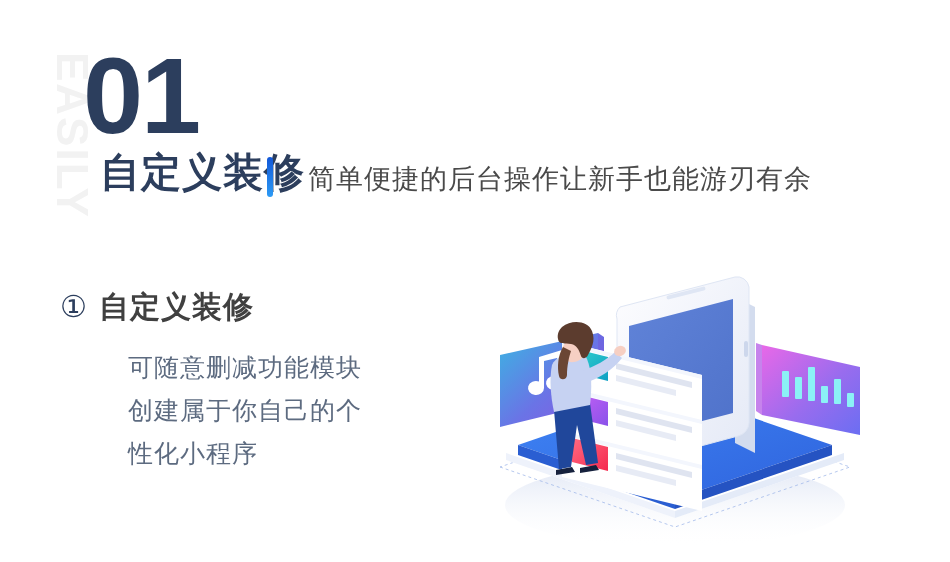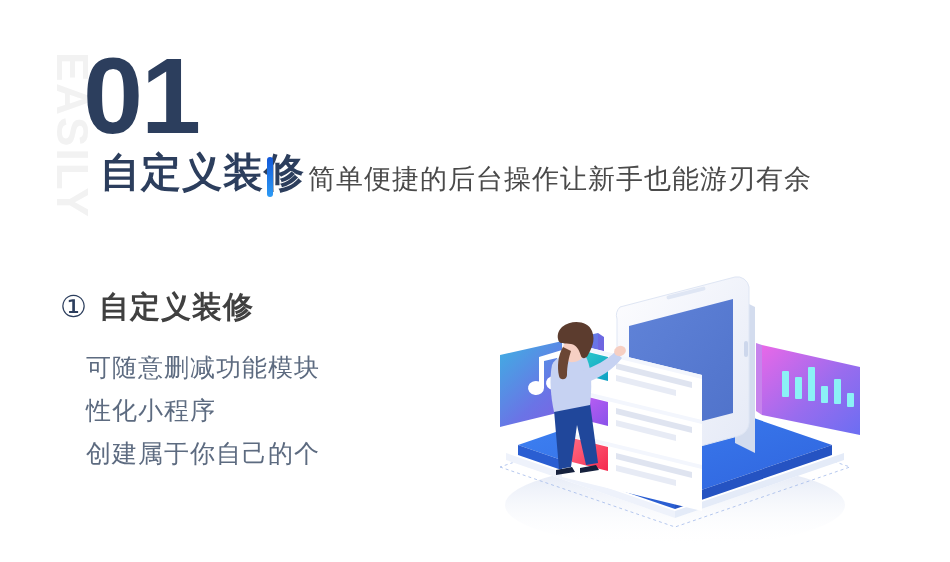--- a/index.html
+++ b/index.html
@@ -103,21 +103,21 @@
   }
   #feature-heading {
     font-size: 30px;
     font-weight: bold;
     color: #404040;
     letter-spacing: 1px;
     line-height: 1;
   }
   #feature-body {
     margin-top: 24px;
-    margin-left: 26px;
+    margin-left: 68px;
     font-size: 25px;
     color: #5d6b80;
     line-height: 1.72;
     letter-spacing: 1px;
   }
   #feature-body div { white-space: nowrap; }
 
   
   #illustration {
     position: absolute;
@@ -145,22 +145,22 @@
     <div id="subtitle-cn">简单便捷的后台操作让新手也能游刃有余</div>
   </div>
 
   <div id="feature-block">
     <div id="feature-heading-row">
       <span id="feature-index">①</span>
       <span id="feature-heading">自定义装修</span>
     </div>
     <div id="feature-body">
       <div>可随意删减功能模块</div>
+      <div>创建属于你自己的个</div>
       <div>性化小程序</div>
-      <div>创建属于你自己的个</div>
     </div>
   </div>
 
   <div id="illustration">
     <svg width="410" height="300" viewBox="0 0 410 300" xmlns="http://www.w3.org/2000/svg">
       <defs>
         <linearGradient id="gradMusic" x1="0" y1="0" x2="1" y2="1">
           <stop offset="0%" stop-color="#3ab6e2"></stop>
           <stop offset="55%" stop-color="#6a74e6"></stop>
           <stop offset="100%" stop-color="#8a56e0"></stop>

